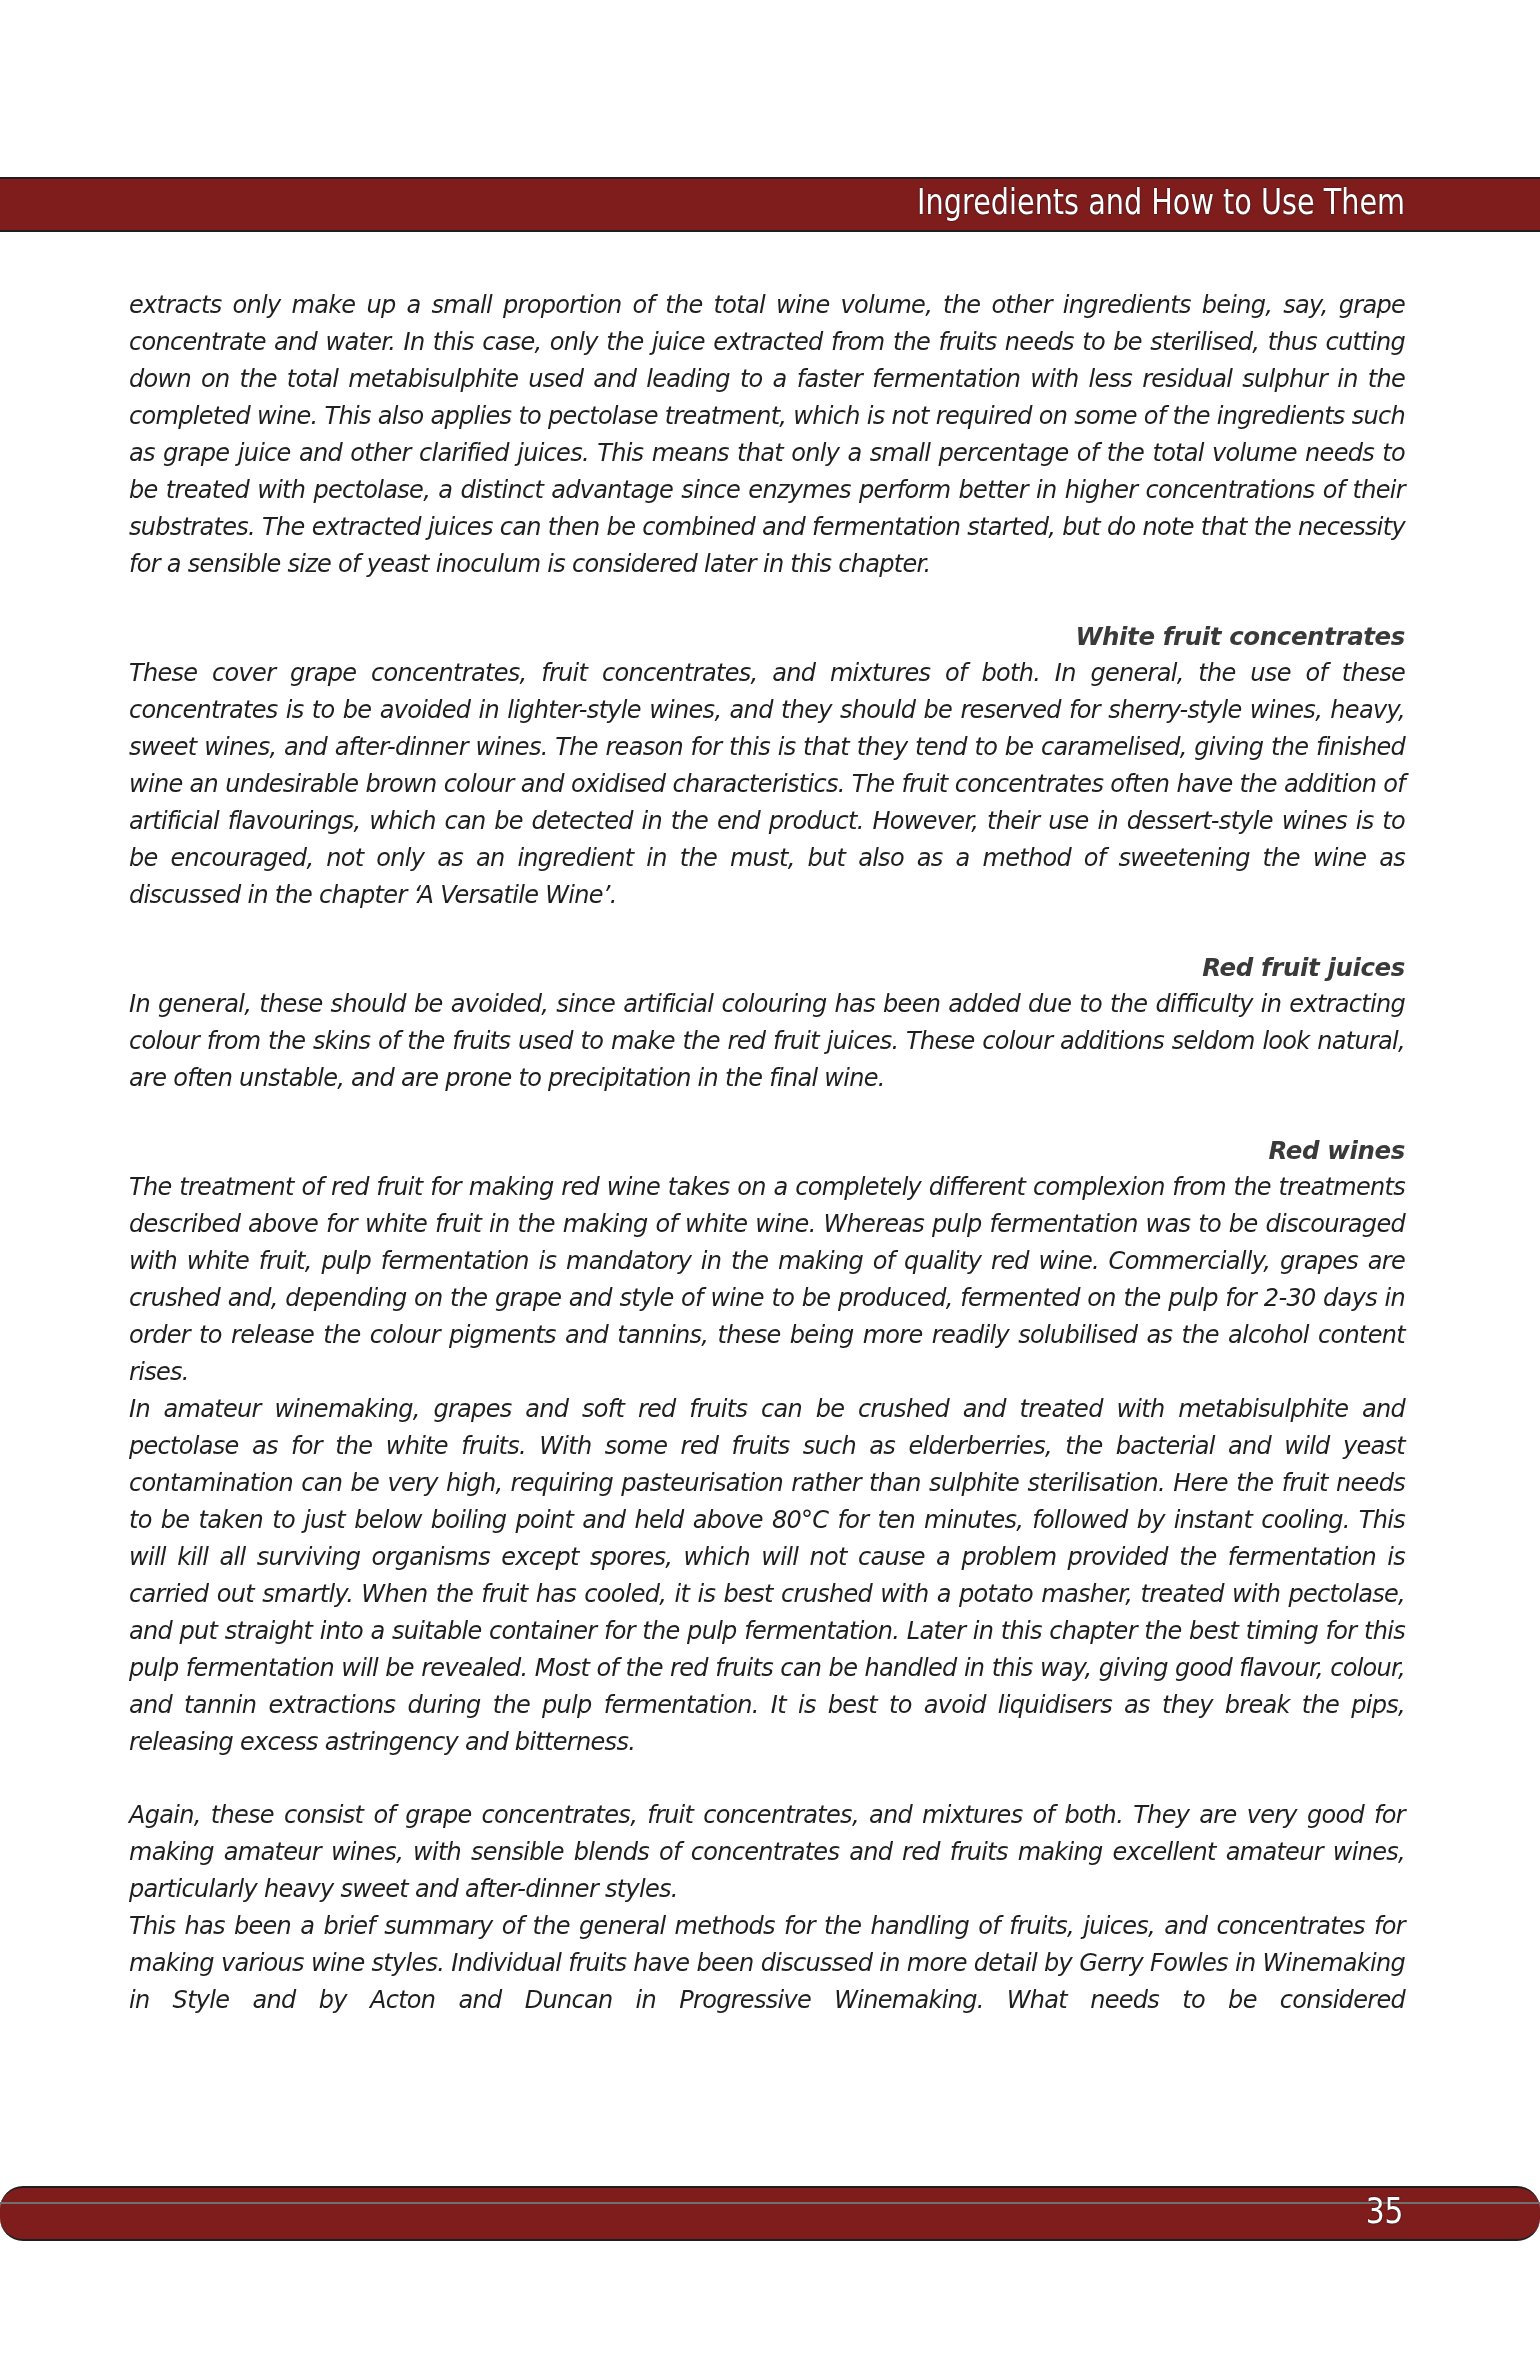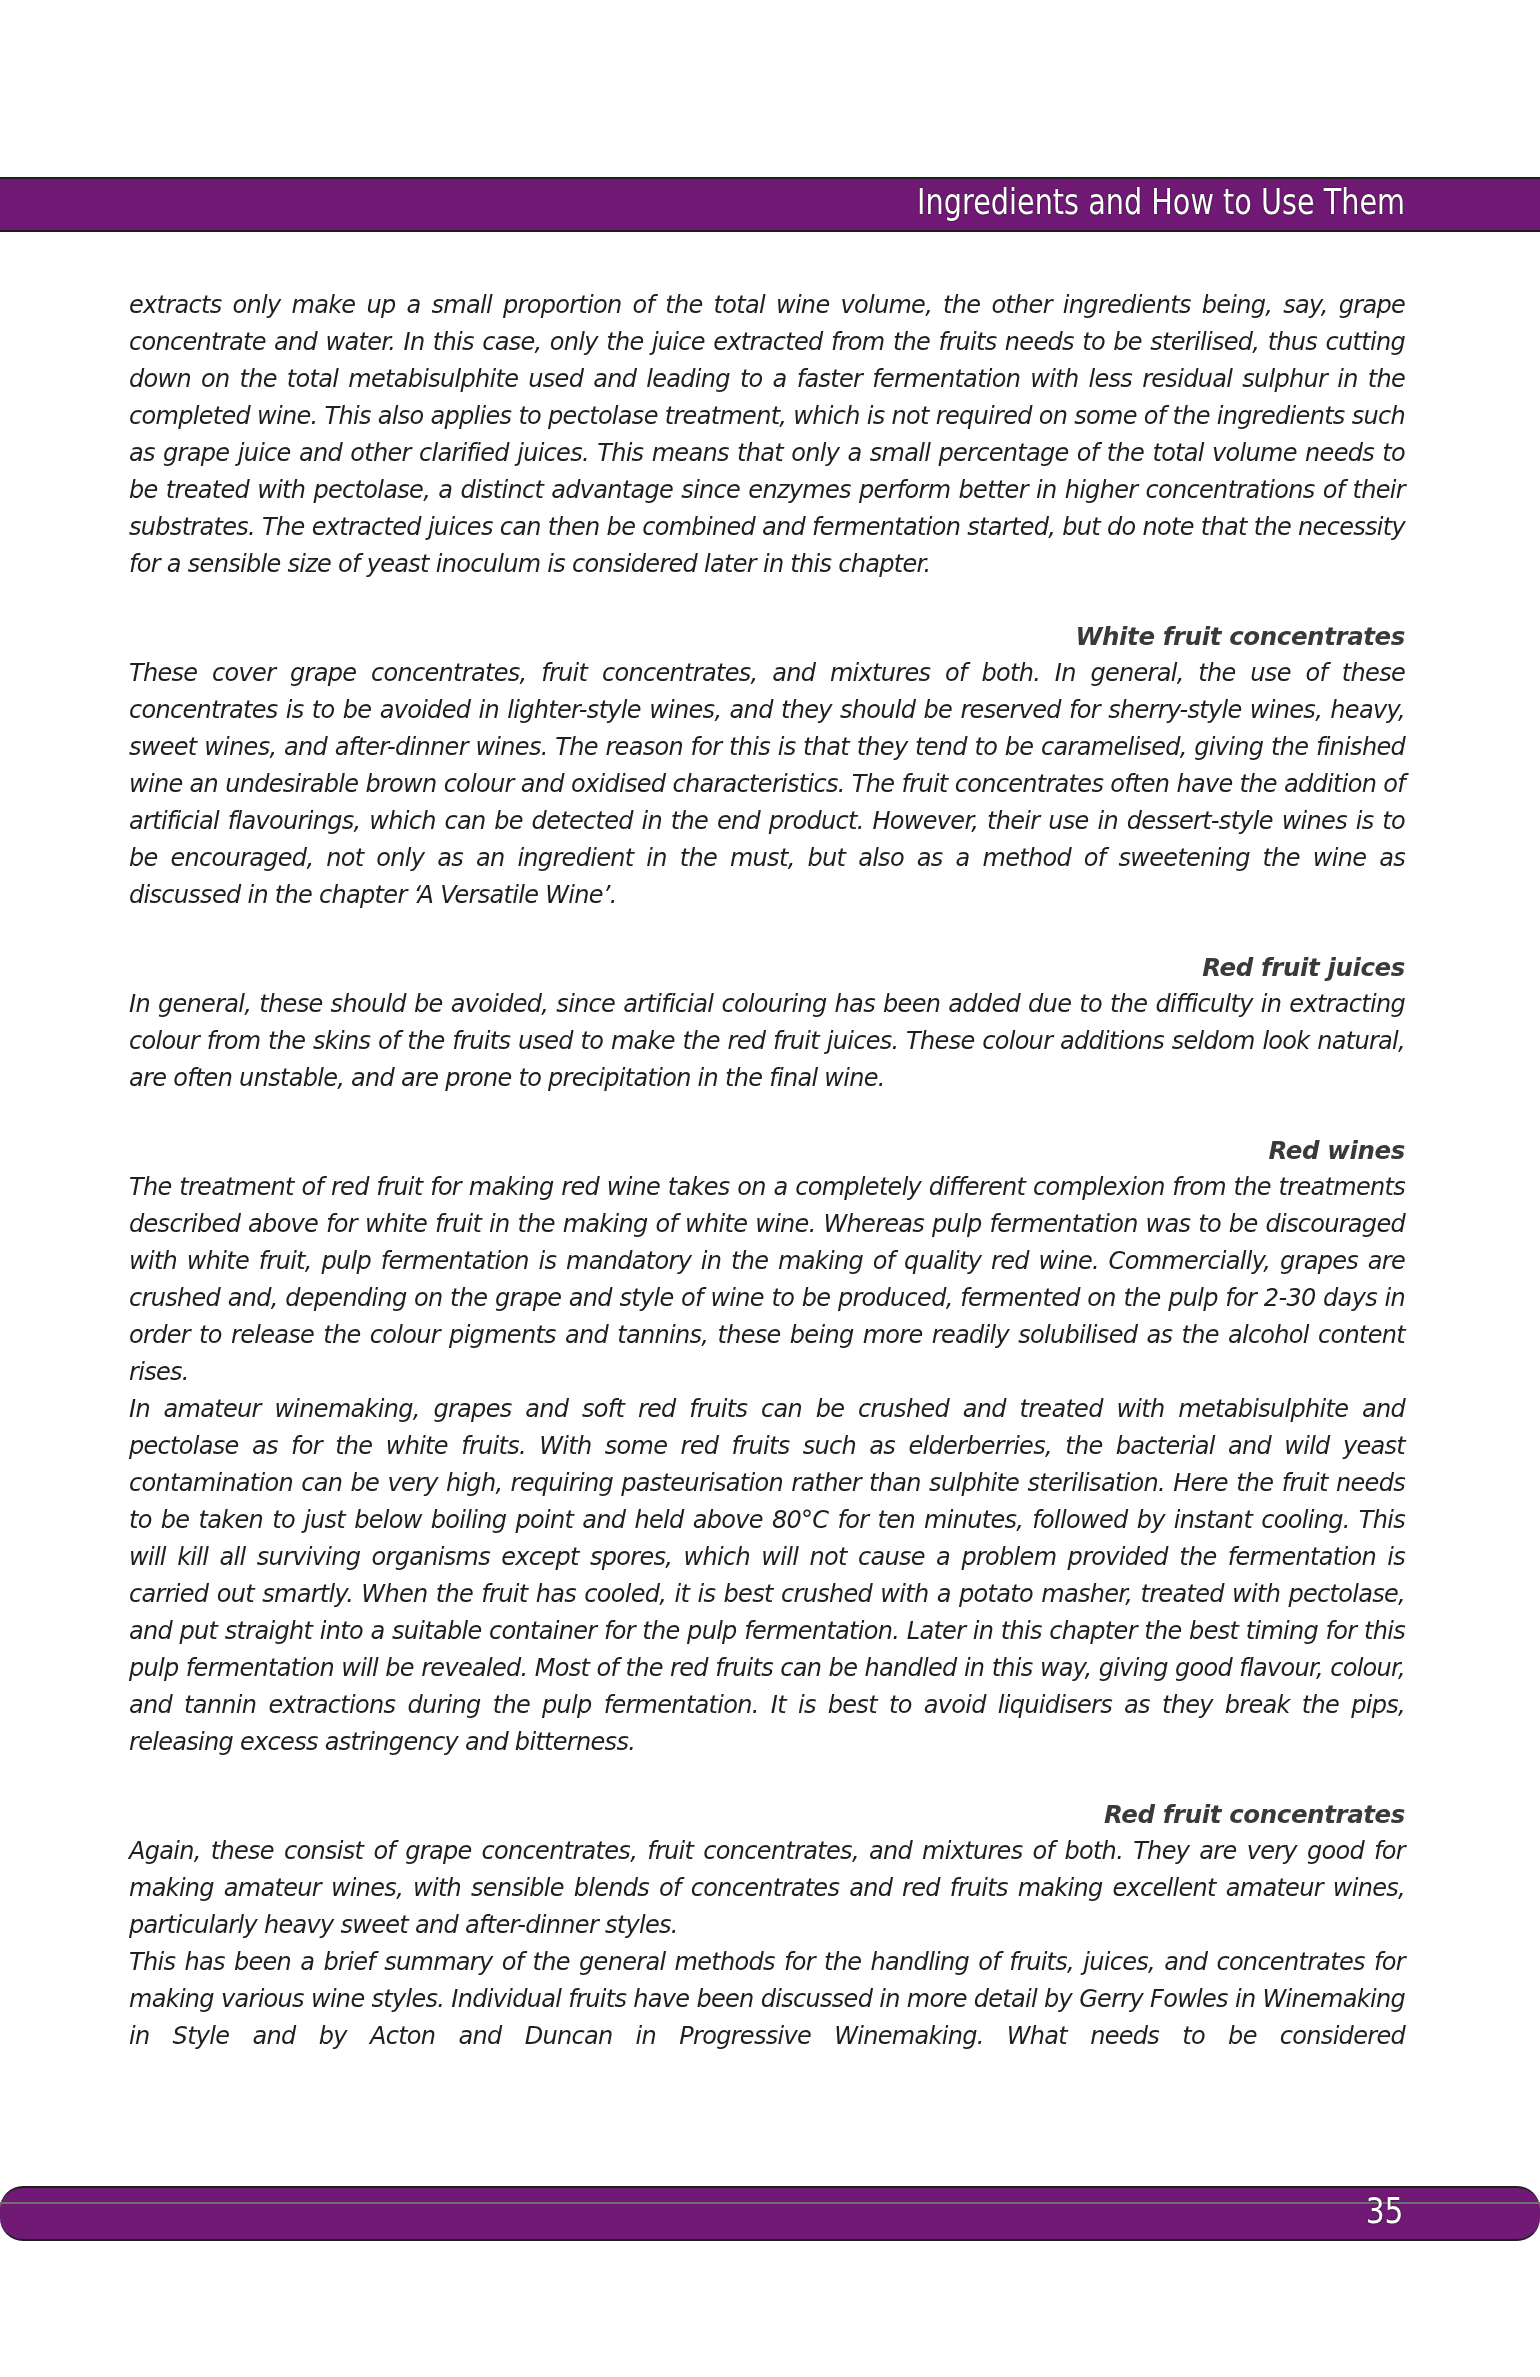--- a/index.html
+++ b/index.html
@@ -1,18 +1,18 @@
 <!DOCTYPE html>
 <html style="font-size:12.7px"><head>
 <meta charset="utf-8">
 <style>
   html, body { margin: 0; padding: 0; background: #ffffff; }
   body { width: 1540px; height: 2377px; position: relative; overflow: hidden;
          font-family: "DejaVu Sans", sans-serif; color: #222; }
-  .band { position: absolute; left: 0; width: 1540px; background: #701a75;
+  .band { position: absolute; left: 0; width: 1540px; background: #7f1d1d;
           border-top: 2.4px solid #1e1e1e; border-bottom: 2.4px solid #1e1e1e;
           box-sizing: border-box; }
   .header-band { top: 177px; height: 55px; }
   .footer-band { top: 2186px; height: 55px; border-radius: 23px; }
   .footer-band .stripe { position: absolute; left: 0; right: 0; top: 13.5px; height: 2.4px; background: #707070; }
   .running-head { position: absolute; right: 135px; top: 3.2px; color: #fff;
                   font-family: "DejaVu Sans", sans-serif; font-size: 35px;
                   transform: scaleX(0.82); transform-origin: right center; letter-spacing: 0px;
                   text-shadow: 0 0 1.6px #000; }
   .page-number { position: absolute; right: 136px; top: 3.2px; color: #fff;
@@ -50,21 +50,20 @@
   <div class="gap"></div>
 
   <section>
     <h3 class="heading">Red wines</h3>
     <p class="para">The treatment of red fruit for making red wine takes on a completely different complexion from the treatments described above for white fruit in the making of white wine. Whereas pulp fermentation was to be discouraged with white fruit, pulp fermentation is mandatory in the making of quality red wine. Commercially, grapes are crushed and, depending on the grape and style of wine to be produced, fermented on the pulp for 2-30 days in order to release the colour pigments and tannins, these being more readily solubilised as the alcohol content rises.</p>
     <p class="para">In amateur winemaking, grapes and soft red fruits can be crushed and treated with metabisulphite and pectolase as for the white fruits. With some red fruits such as elderberries, the bacterial and wild yeast contamination can be very high, requiring pasteurisation rather than sulphite sterilisation. Here the fruit needs to be taken to just below boiling point and held above 80°C for ten minutes, followed by instant cooling. This will kill all surviving organisms except spores, which will not cause a problem provided the fermentation is carried out smartly. When the fruit has cooled, it is best crushed with a potato masher, treated with pectolase, and put straight into a suitable container for the pulp fermentation. Later in this chapter the best timing for this pulp fermentation will be revealed. Most of the red fruits can be handled in this way, giving good flavour, colour, and tannin extractions during the pulp fermentation. It is best to avoid liquidisers as they break the pips, releasing excess astringency and bitterness.</p>
   </section>
   <div class="gap"></div>
 
   <section>
-    <h3 class="heading">Red fruit concentrates</h3>
     <p class="para">Again, these consist of grape concentrates, fruit concentrates, and mixtures of both. They are very good for making amateur wines, with sensible blends of concentrates and red fruits making excellent amateur wines, particularly heavy sweet and after-dinner styles.</p>
     <p class="para" style="text-align-last: justify;">This has been a brief summary of the general methods for the handling of fruits, juices, and concentrates for making various wine styles. Individual fruits have been discussed in more detail by Gerry Fowles in Winemaking in Style and by Acton and Duncan in Progressive Winemaking. What needs to be considered</p>
   </section>
 </div>
 
 <div class="band footer-band">
   <div class="stripe"></div>
   <div class="page-number">35</div>
 </div>
 

